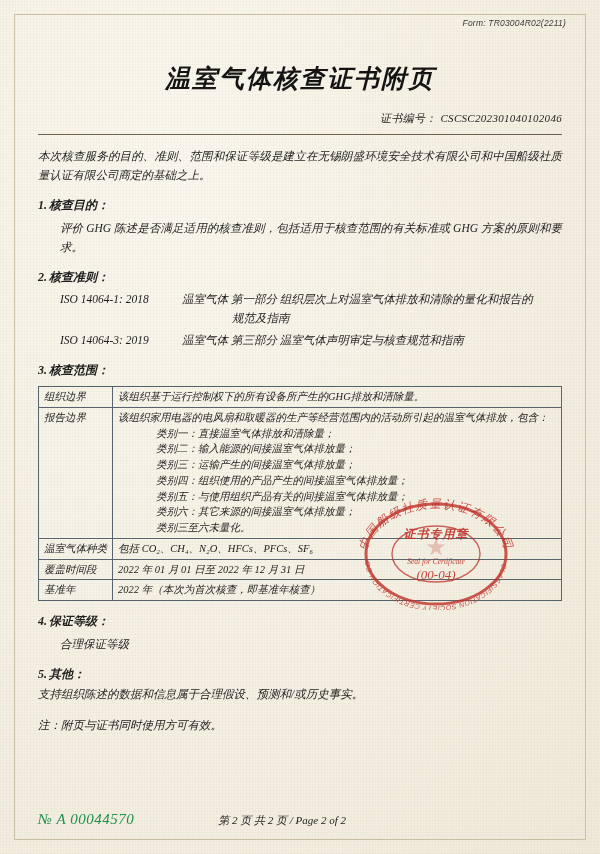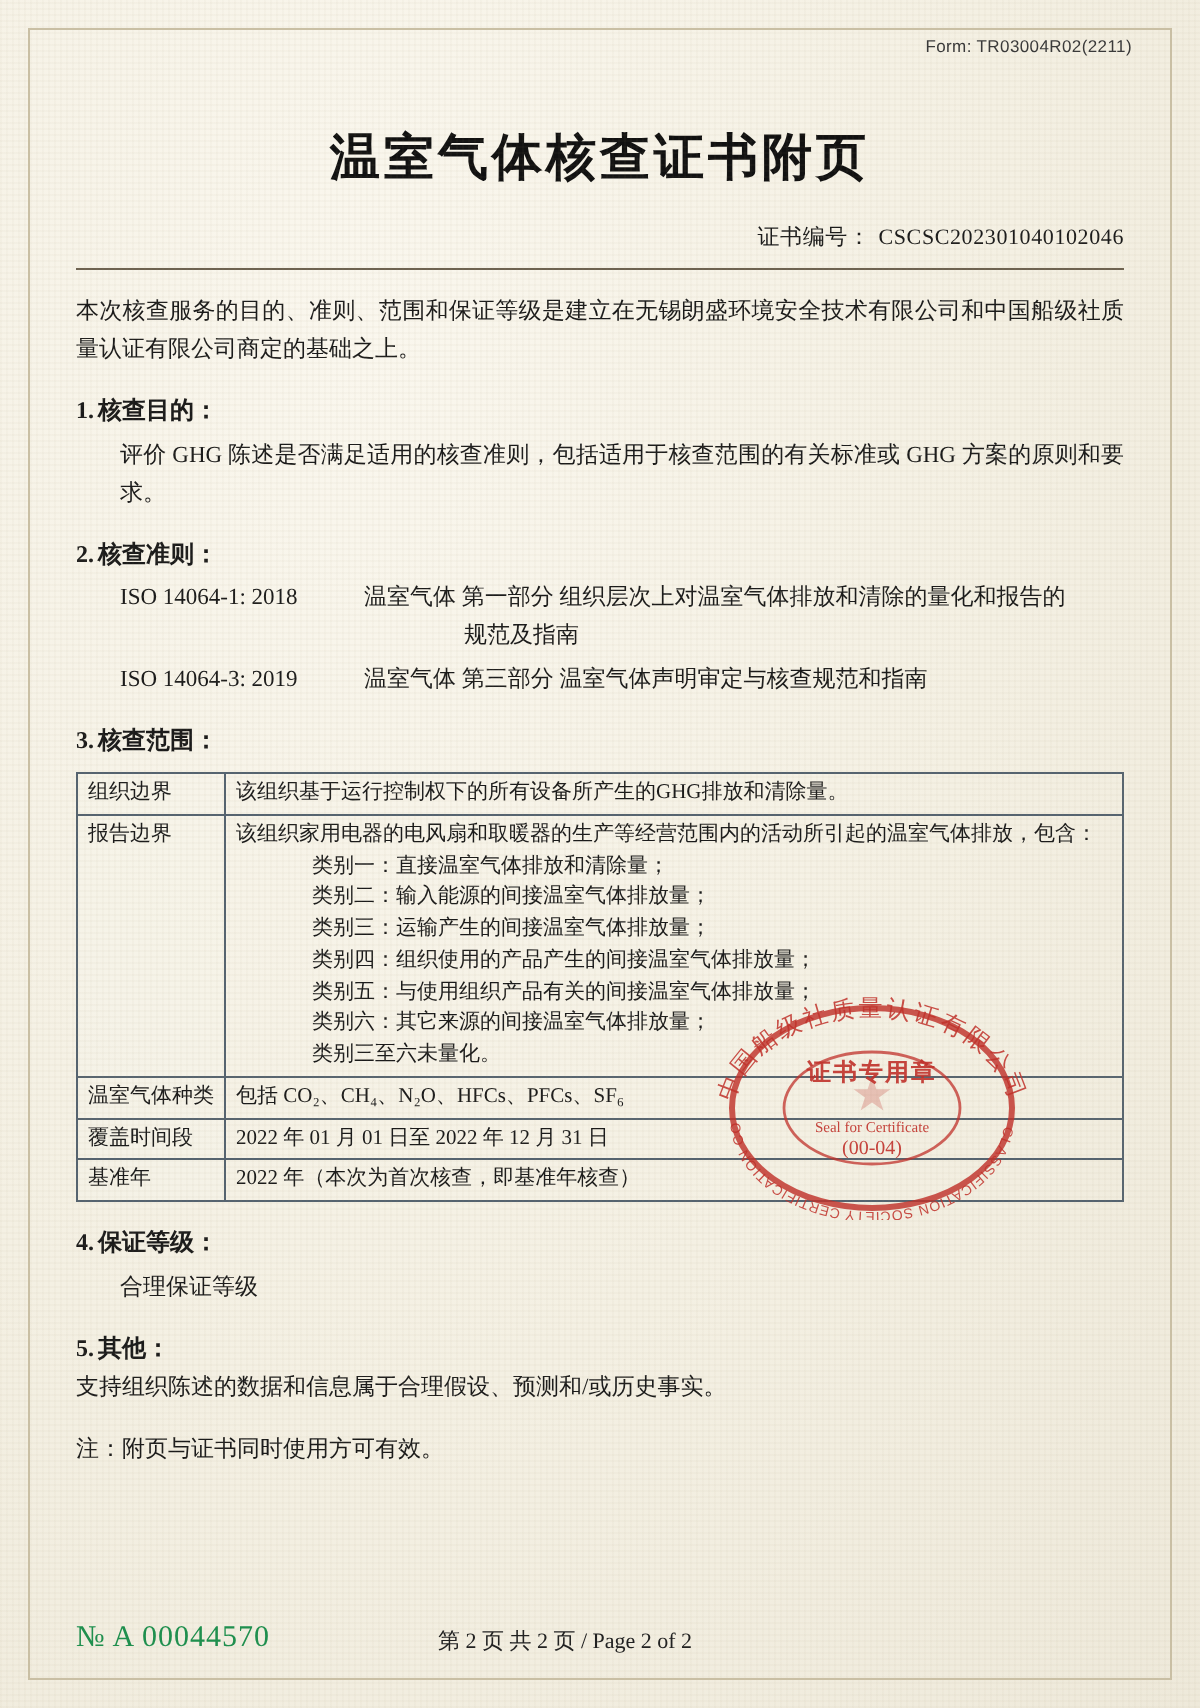--- a/index.html
+++ b/index.html
@@ -12,20 +12,21 @@
     color: #1a1a1a;
     position: relative;
     overflow: hidden;
   }
   .page {
     position: absolute;
     inset: 0;
     background:
       radial-gradient(ellipse at 30% 20%, #faf7ee 0%, #f4f0e3 55%, #eee9da 100%);
     padding: 0;
+    font-style: italic;
   }
   .border-frame {
     position: absolute;
     left: 14px; top: 14px; right: 14px; bottom: 14px;
     border: 1px solid #c9bfa4;
     pointer-events: none;
   }
   .form-code {
     position: absolute;
     top: 18px;
@@ -155,21 +156,21 @@
     display: flex;
     flex-direction: column;
     align-items: center;
     justify-content: center;
     color: #c0322b;
     font-family: "Liberation Serif", serif;
     opacity: 0.9;
   }
   .seal-cn { font-size: 12px; font-weight: bold; letter-spacing: 1px; }
   .seal-en { font-size: 7.5px; margin-top: 14px; }
-  .seal-code { font-size: 10px; margin-top: 1px; }
+  .seal-code { font-size: 13px; margin-top: 1px; }
 
   .texture {
     position: absolute; inset: 0;
     background-image:
       repeating-linear-gradient(0deg, rgba(160,145,110,0.045) 0 1px, transparent 1px 3px),
       repeating-linear-gradient(90deg, rgba(160,145,110,0.04) 0 1px, transparent 1px 3px);
     pointer-events: none;
   }
 </style>
 </head>

